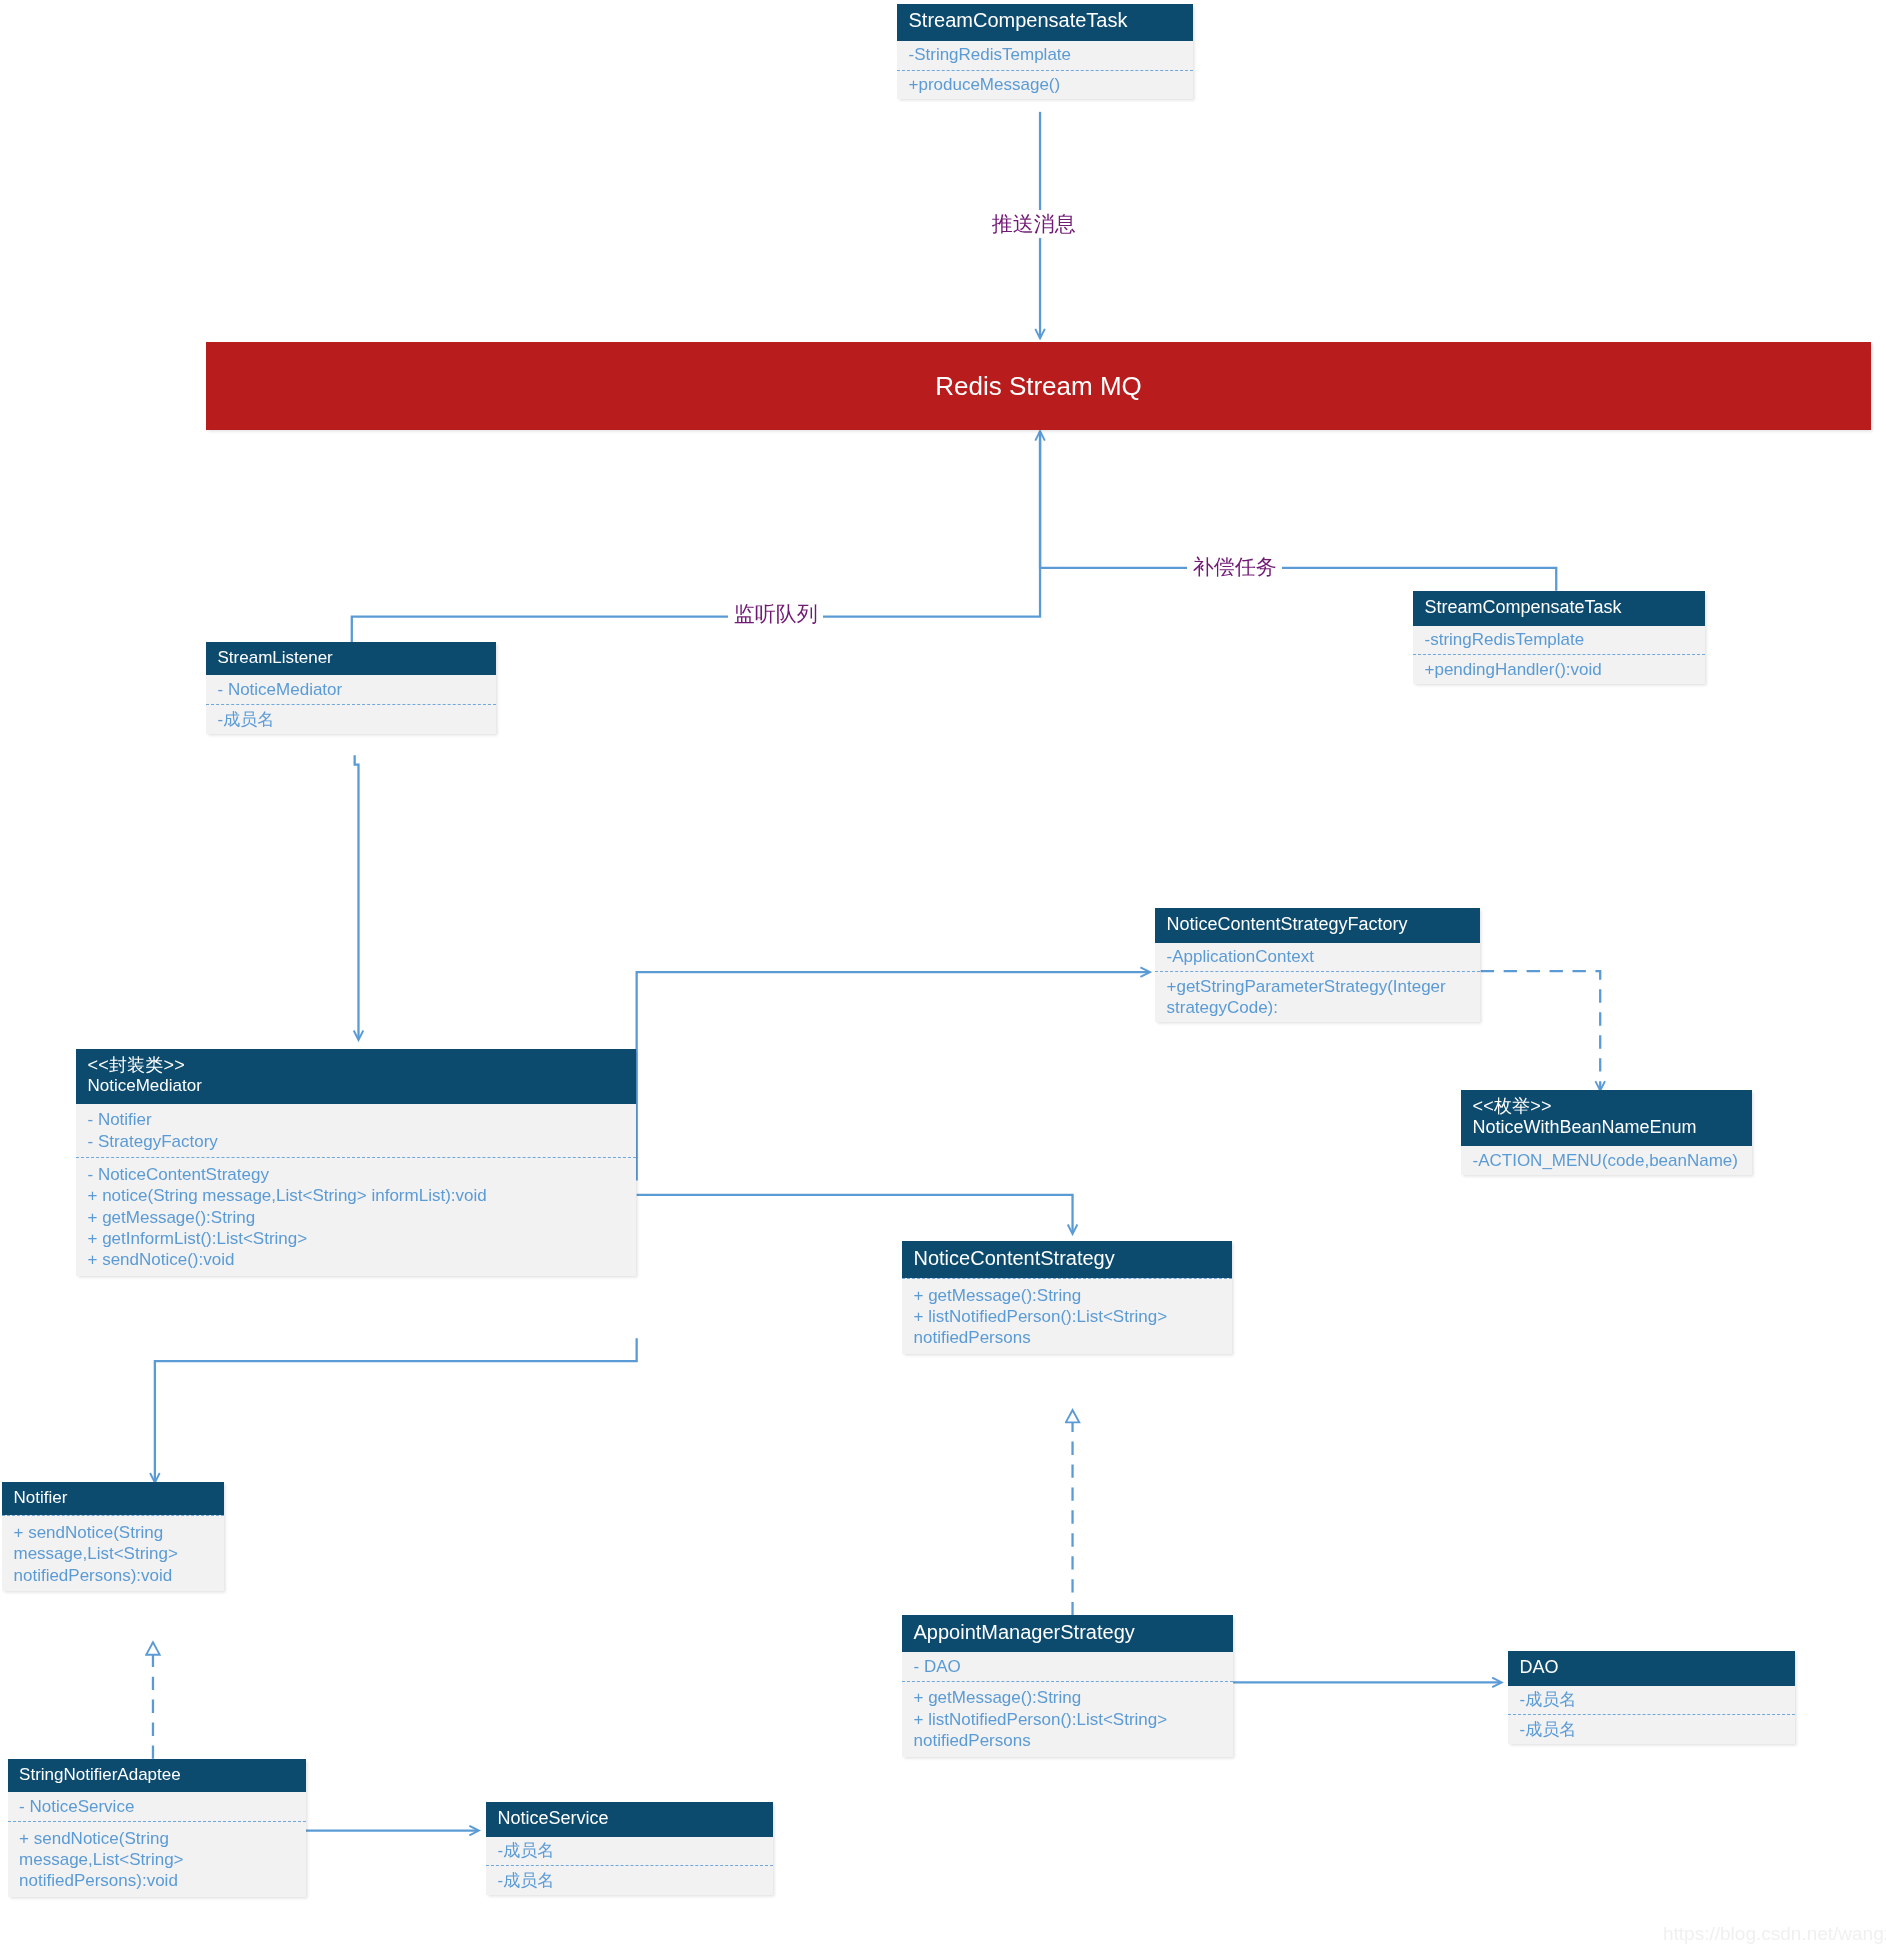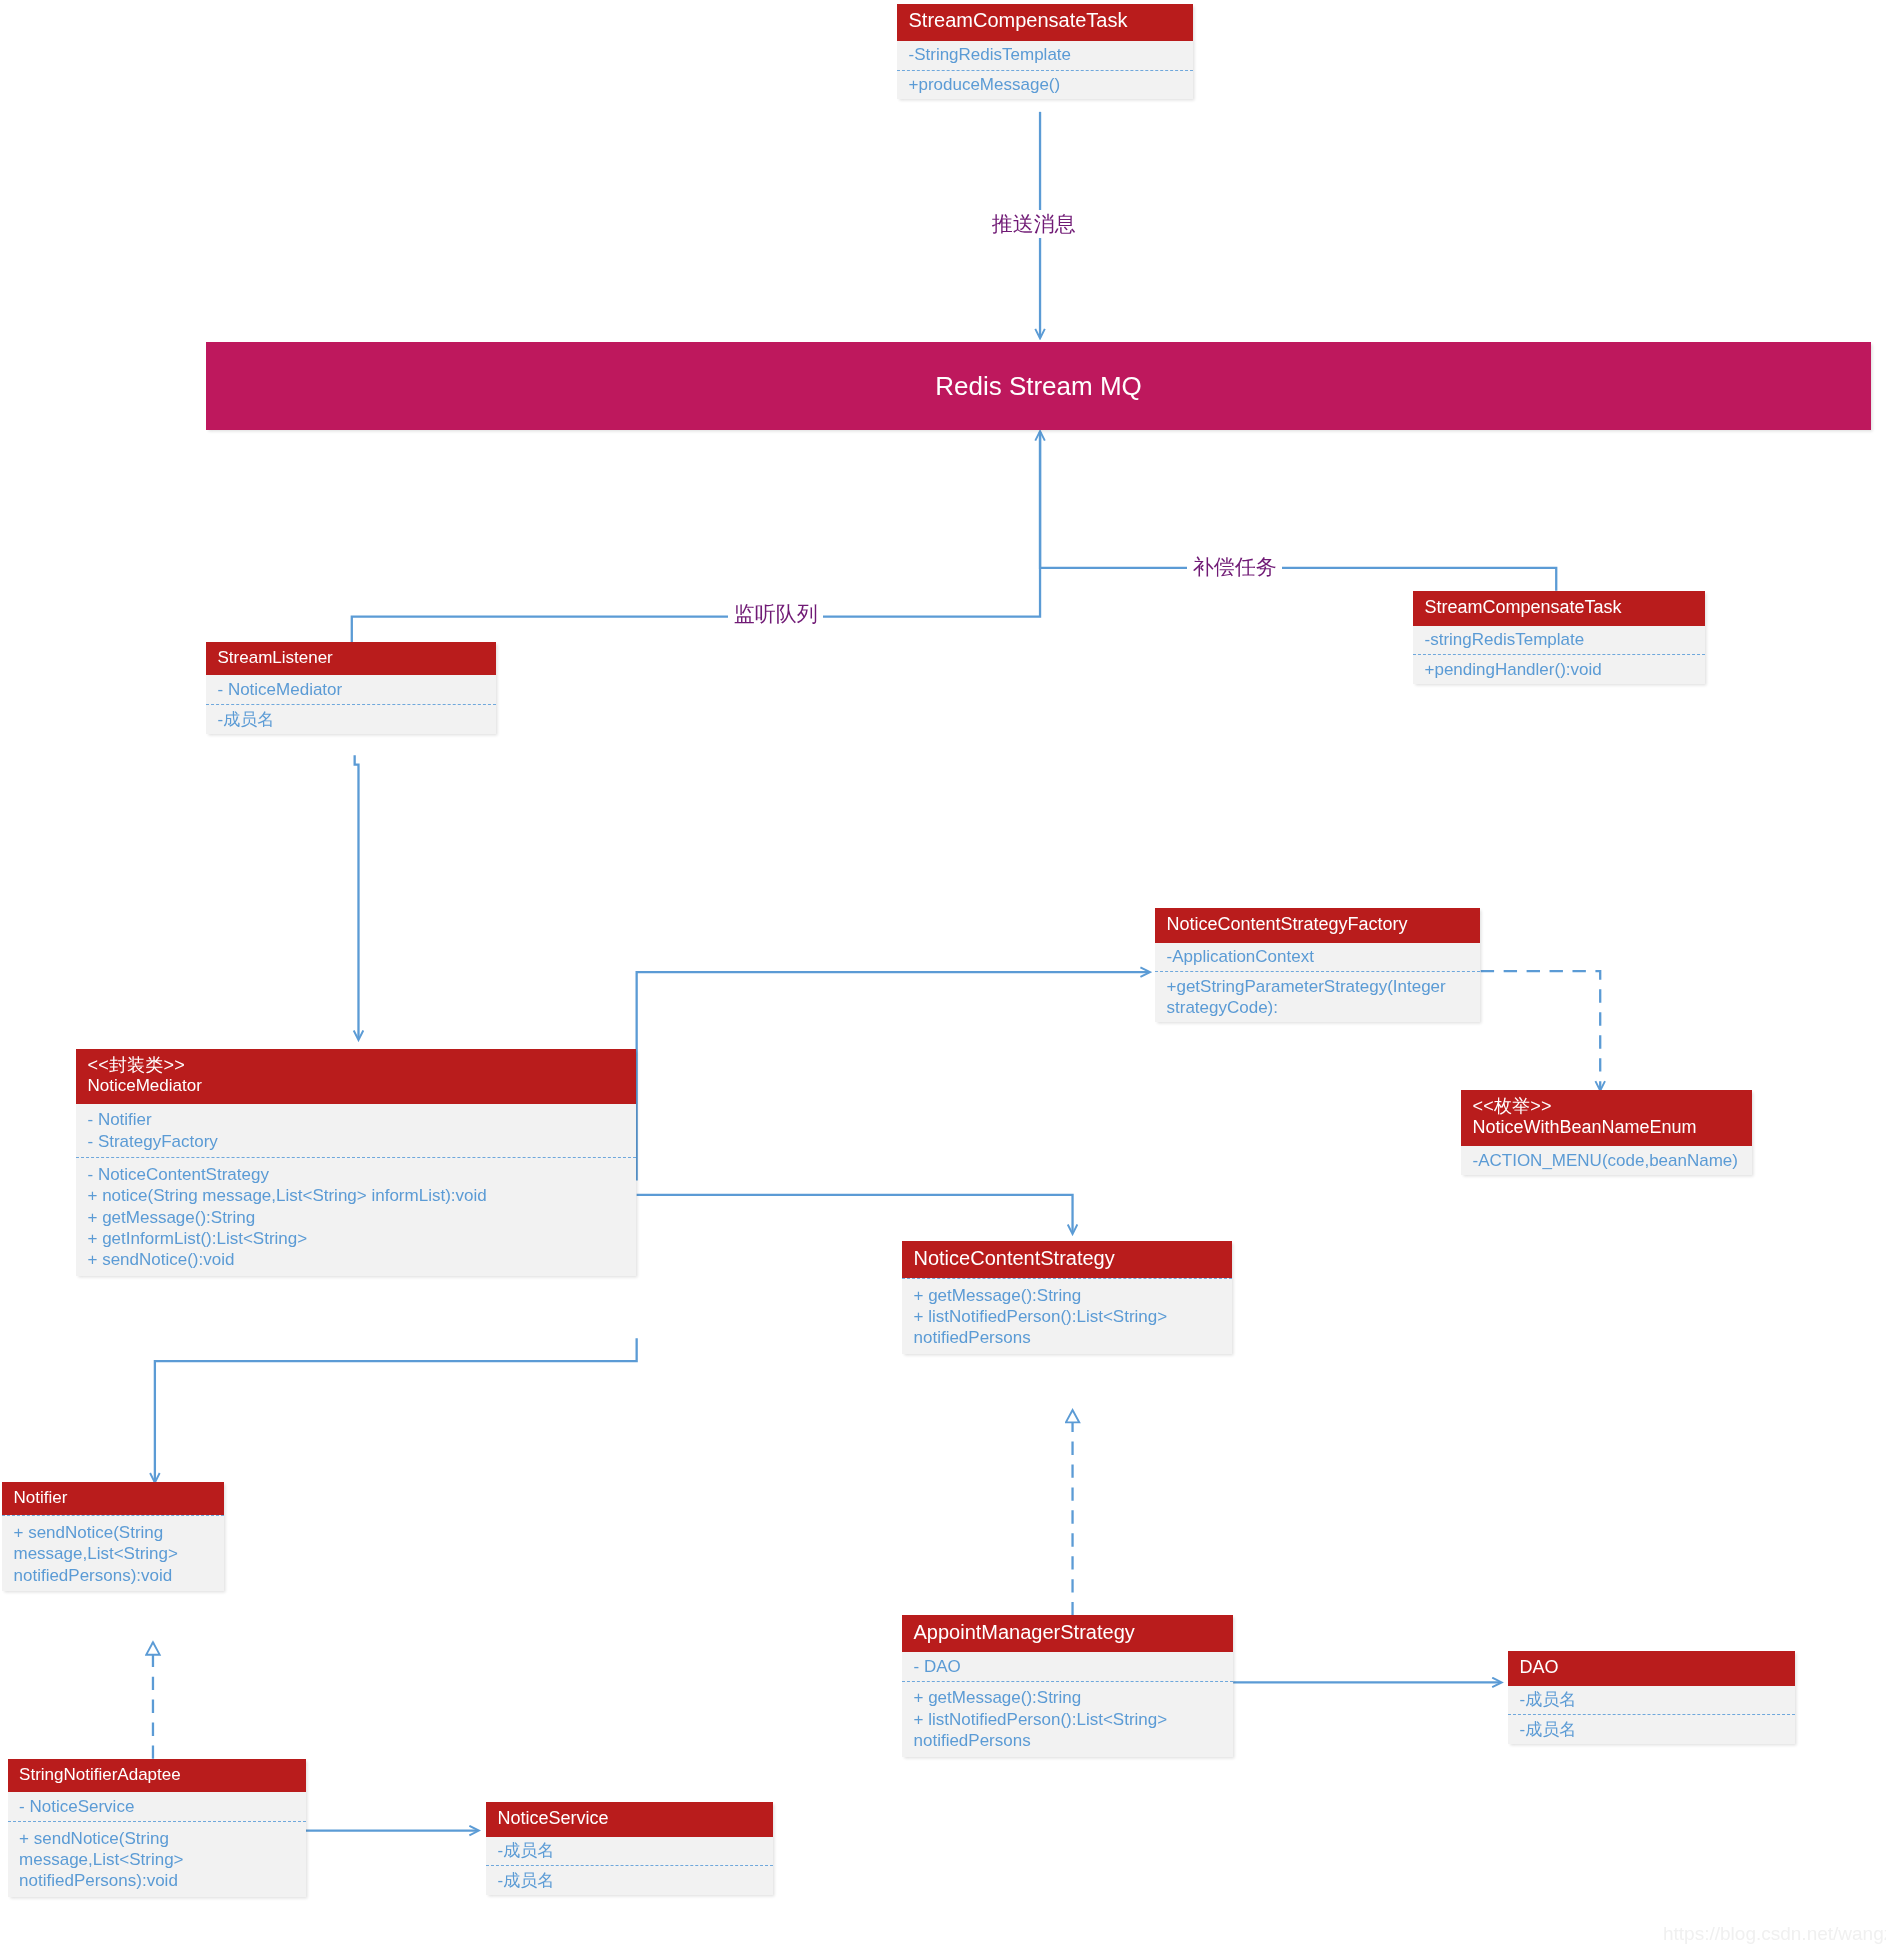--- a/index.html
+++ b/index.html
@@ -25,21 +25,21 @@
     pointer-events: none;
   }
   
   .uml {
     position: absolute;
     box-sizing: border-box;
     background: #f2f2f2;
     box-shadow: 1.9px 1.9px 2.9px rgba(0,0,0,0.13);
   }
   .uml .hdr {
-    background: #b91c1c;
+    background: #0c4a6e;
     color: #ffffff;
     box-sizing: border-box;
     padding: 5.7px 11.5px 7.6px 11.5px;
     line-height: 1.18;
   }
   .uml .hdr .stereo {
     font-size: 18px;
     display: block;
     letter-spacing: 0.2px;
   }
@@ -68,21 +68,21 @@
     position: absolute;
     color: #701a75;
     font-size: 21px;
     background: #ffffff;
     padding: 0 5.7px;
     white-space: nowrap;
   }
   
   .mq-bar {
     position: absolute;
-    background: #be185d;
+    background: #b91c1c;
     color: #ffffff;
     display: flex;
     align-items: center;
     justify-content: center;
     font-size: 26px;
     box-shadow: 1.9px 1.9px 2.9px rgba(0,0,0,0.13);
   }
   .watermark {
     position: absolute;
     color: #f0f0f0;

